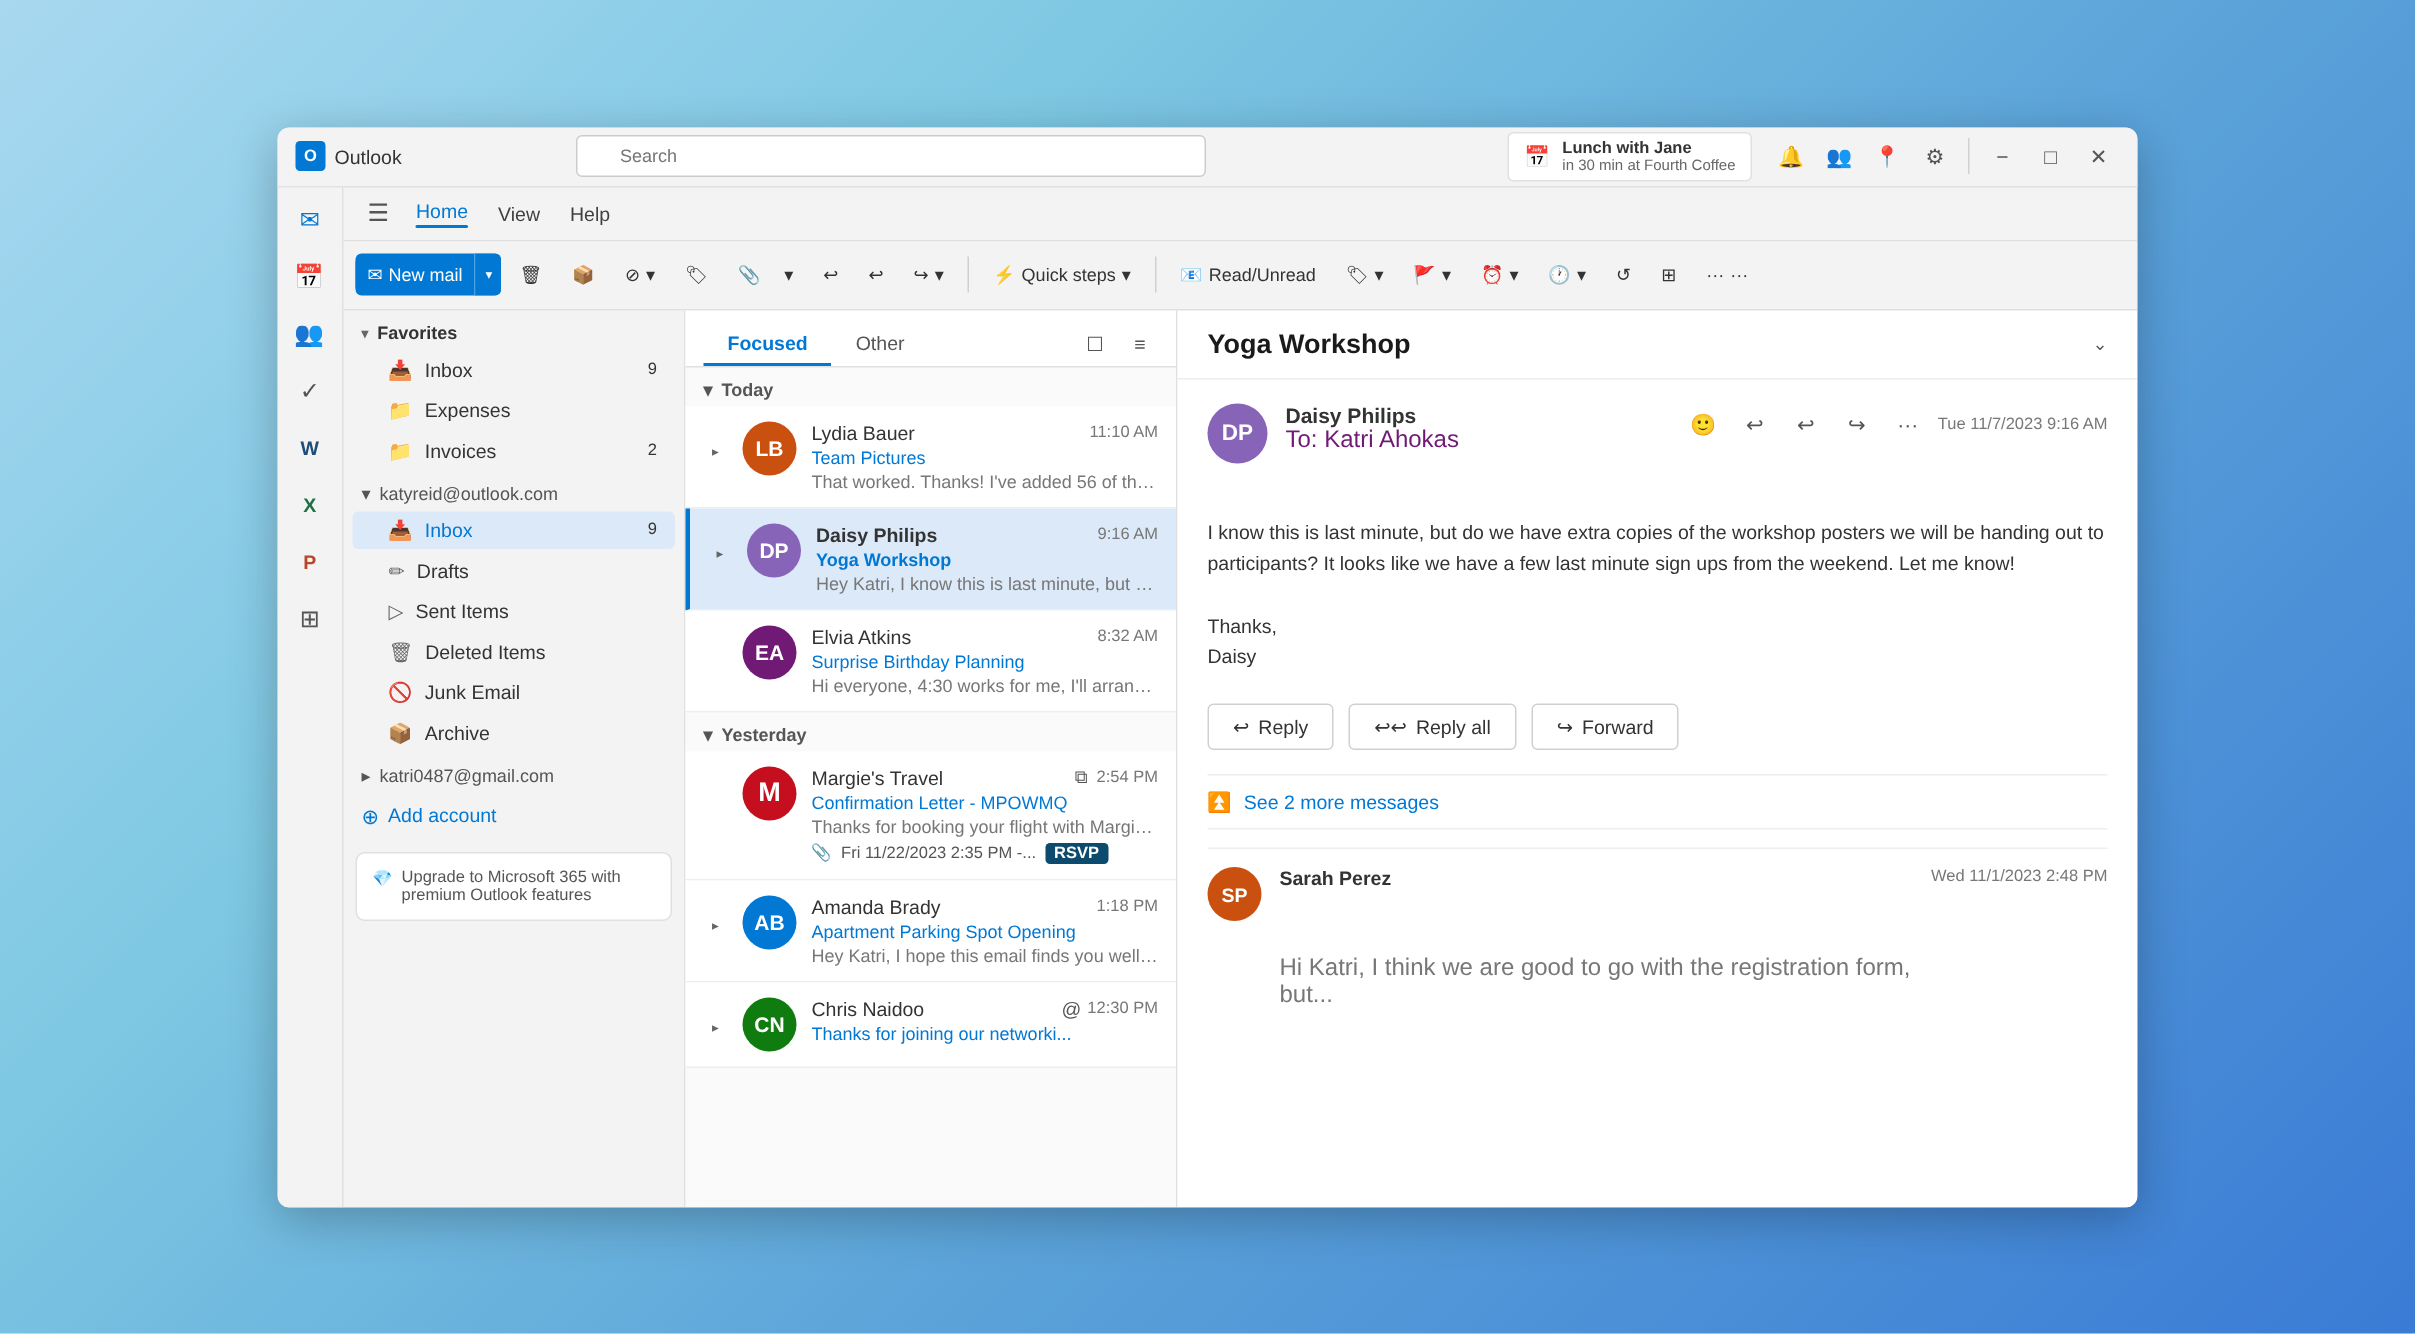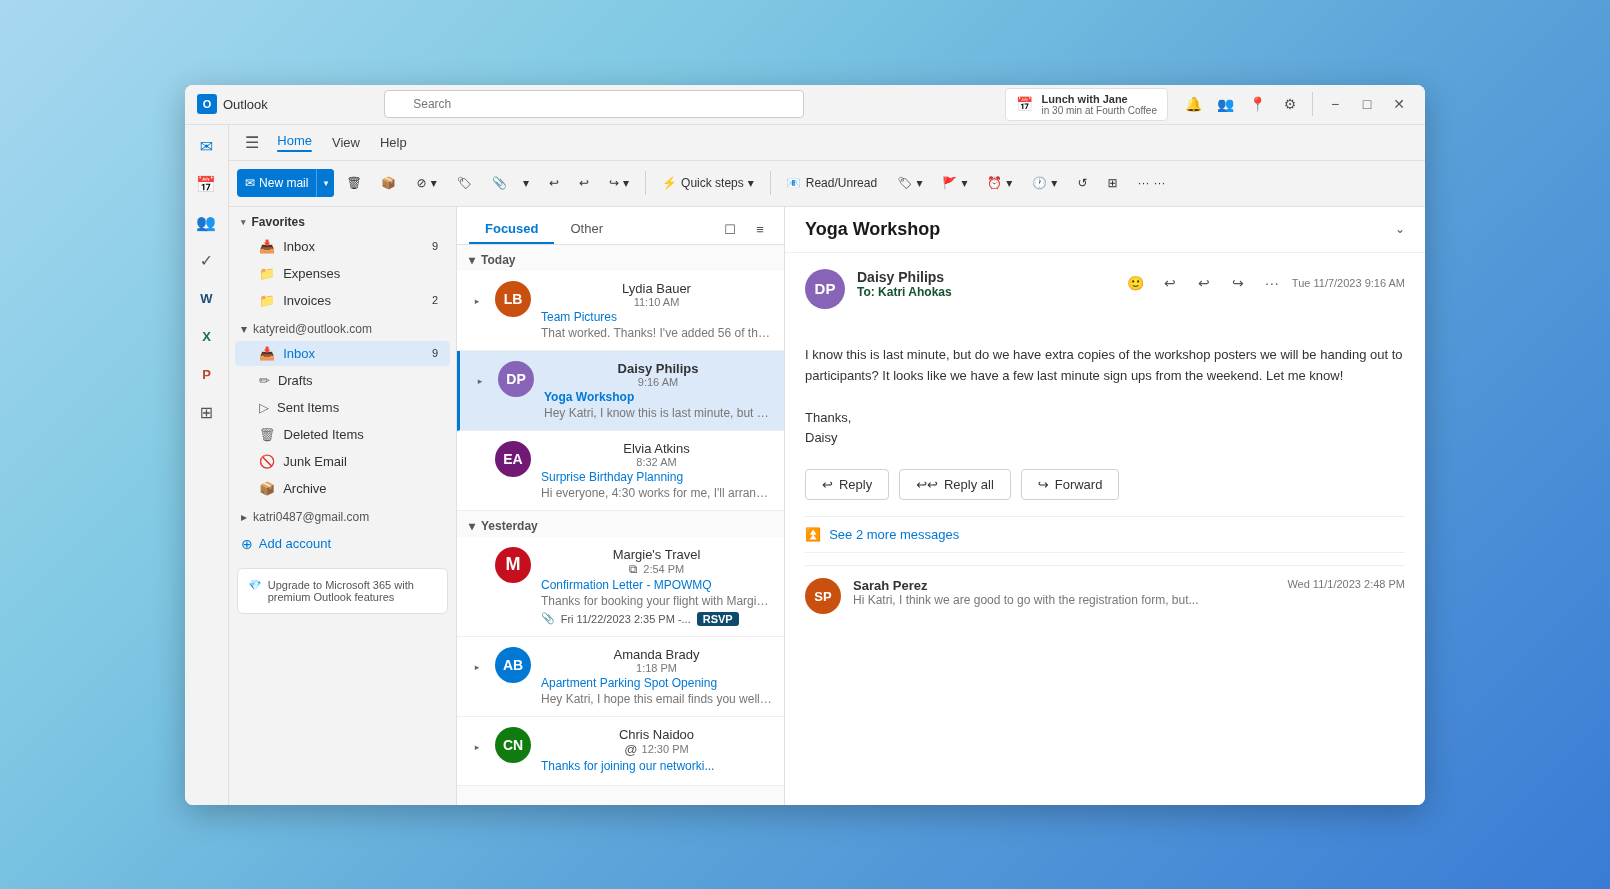--- a/index.html
+++ b/index.html
@@ -405,21 +405,21 @@
       border-radius: 50%;
       display: flex;
       align-items: center;
       justify-content: center;
       font-size: 14px;
       font-weight: 600;
       color: white;
       flex-shrink: 0;
     }
     .email-content { flex: 1; min-width: 0; }
-    .email-header-row { display: flex; justify-content: center; align-items: center; flex-direction: column; }
+    .email-header-row { display: flex; justify-content: space-between; align-items: center; }
     .email-sender { font-size: 13px; color: #333; }
     .email-time { font-size: 11px; color: #777; }
     .email-subject { font-size: 12px; color: #0078d4; margin: 2px 0; white-space: nowrap; overflow: hidden; text-overflow: ellipsis; }
     .email-preview { font-size: 12px; color: #777; white-space: nowrap; overflow: hidden; text-overflow: ellipsis; }
     .email-attachment-row {
       display: flex;
       align-items: center;
       gap: 6px;
       margin-top: 4px;
       font-size: 11px;
@@ -474,21 +474,21 @@
       justify-content: center;
       background: #8764b8;
       color: white;
       font-size: 15px;
       font-weight: 600;
       flex-shrink: 0;
       margin-right: 12px;
     }
     .message-meta { flex: 1; }
     .message-sender-name { font-size: 14px; font-weight: 600; color: #333; }
-    .message-to { font-size: 12px; color: #14532d; font-weight: bold; }
+    .message-to { font-size: 16px; color: #701a75; }
     .message-actions {
       display: flex;
       gap: 6px;
       align-items: center;
     }
     .message-action-btn {
       width: 28px;
       height: 28px;
       display: flex;
       align-items: center;
@@ -549,21 +549,21 @@
       display: flex;
       align-items: center;
       justify-content: center;
       color: white;
       font-size: 13px;
       font-weight: 600;
       flex-shrink: 0;
     }
     .thread-meta { flex: 1; }
     .thread-sender { font-size: 13px; font-weight: 600; color: #333; }
-    .thread-preview { font-size: 12px; color: #777; }
+    .thread-preview { font-size: 16px; color: #777; margin-top: 44px; }
     .thread-time { font-size: 11px; color: #777; white-space: nowrap; }
   </style>
 </head>
 <body>
 
 <div class="window">
 
   <div class="title-bar">
     <div class="title-bar-logo">
       <div class="outlook-icon">O</div>

